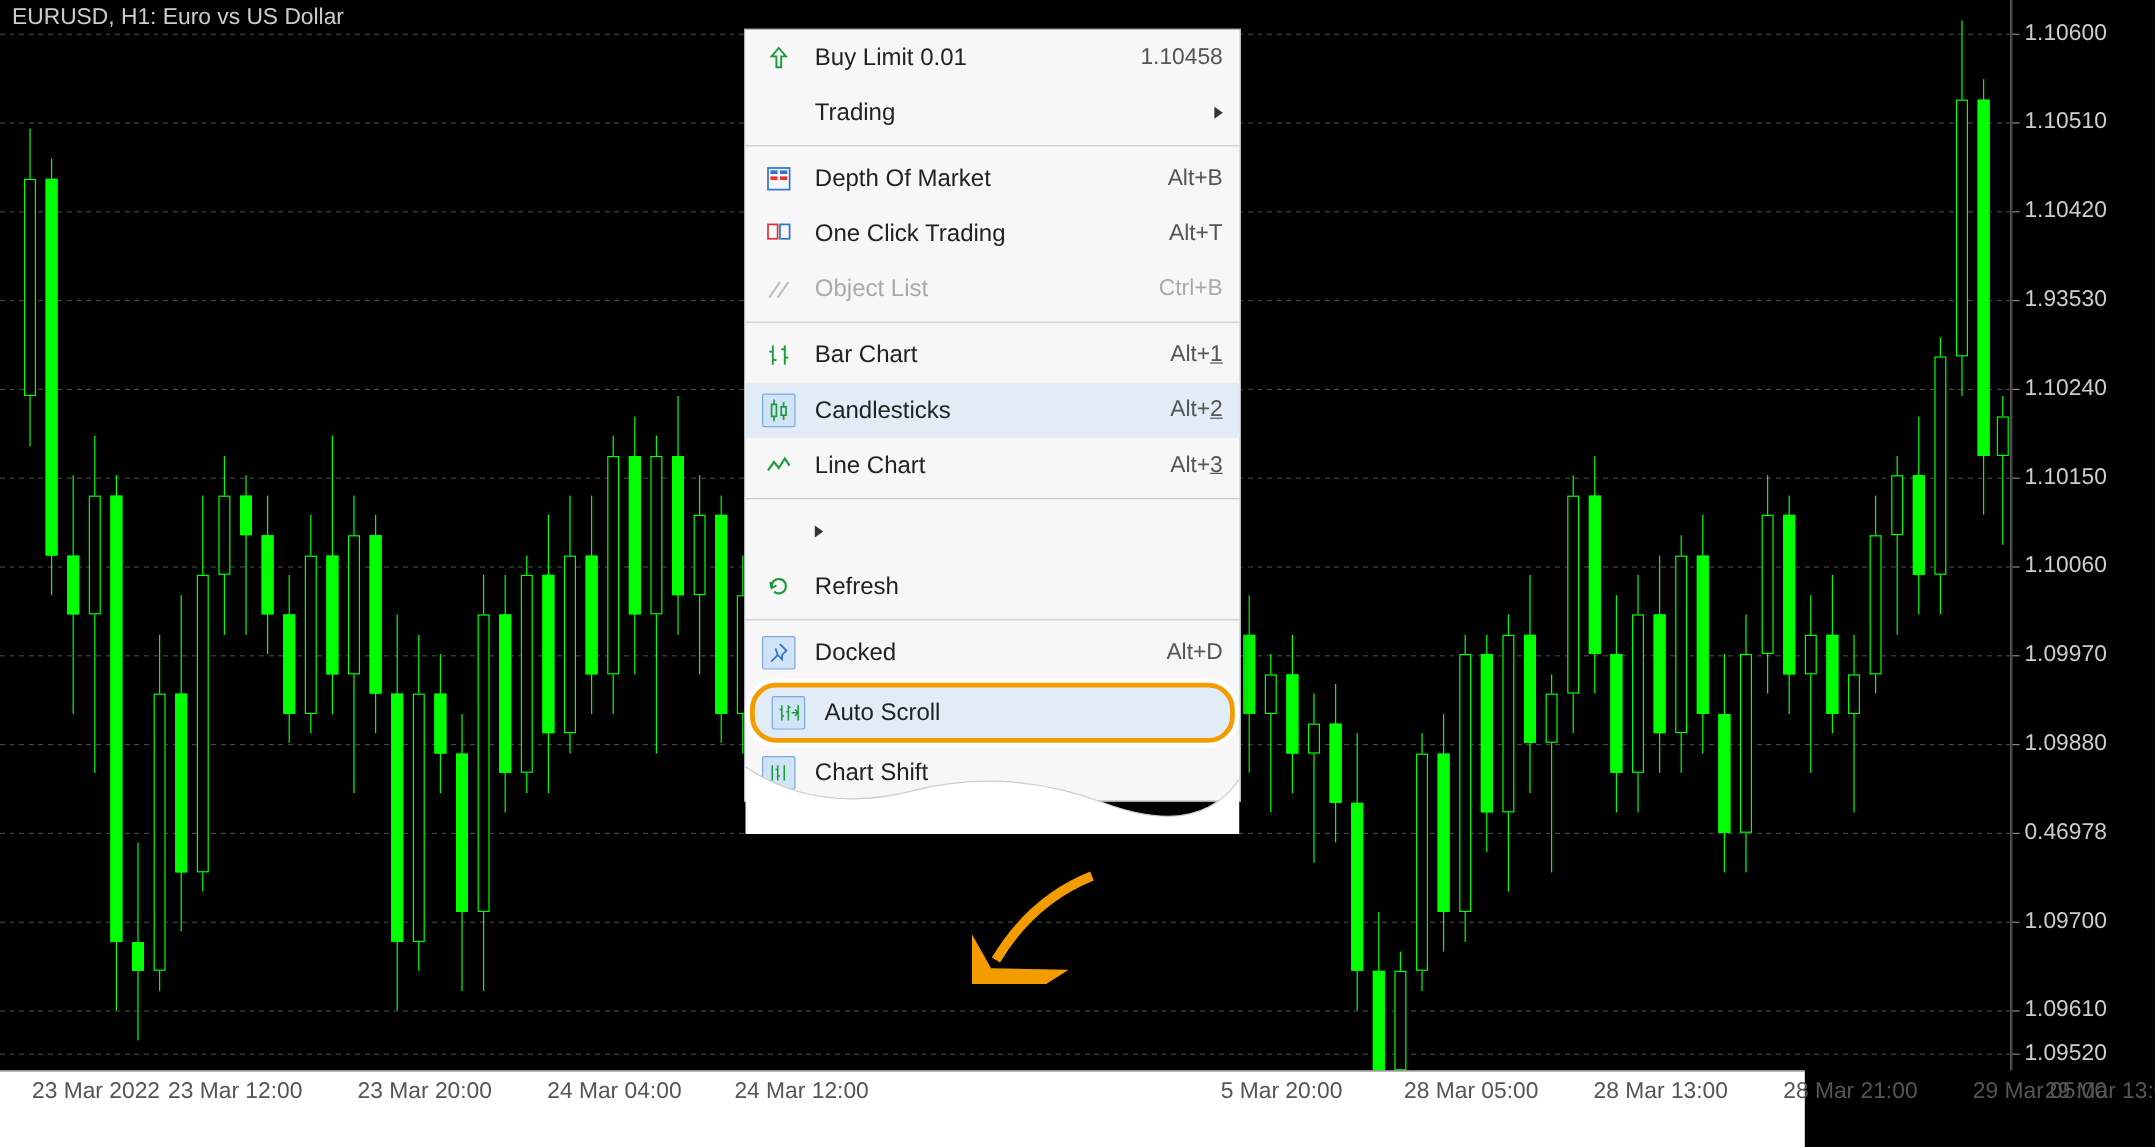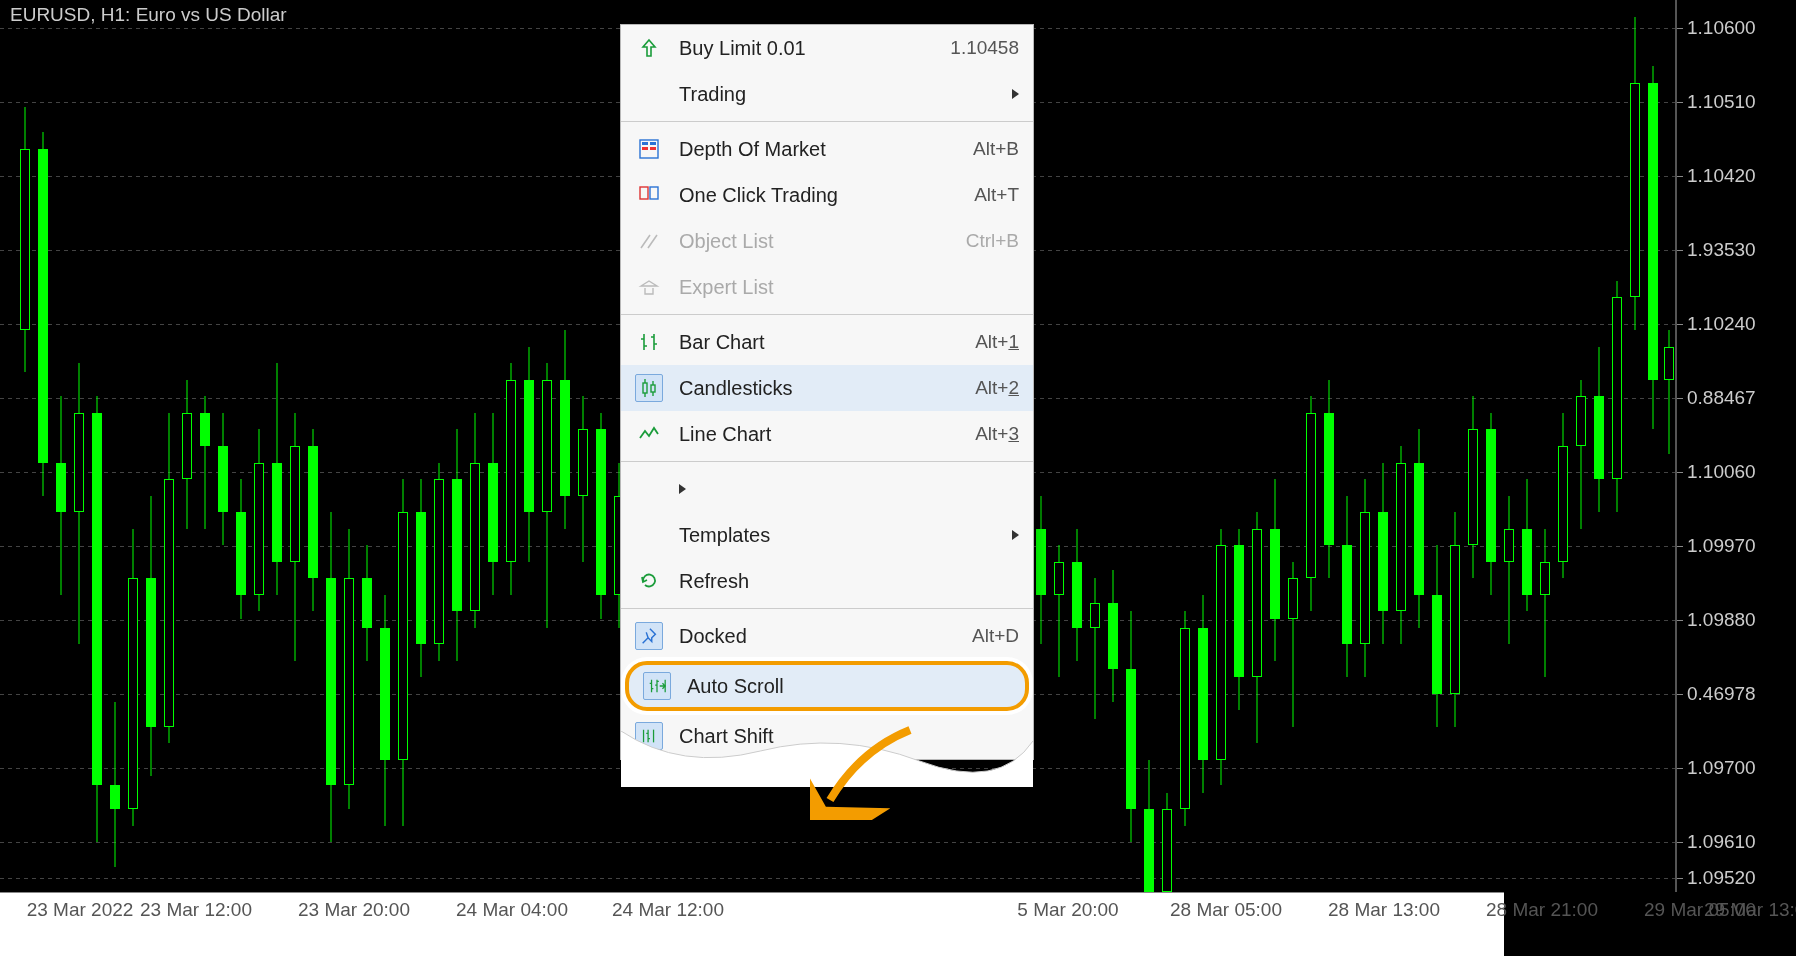--- a/index.html
+++ b/index.html
@@ -475,21 +475,21 @@
       <div class="y-label" style="top: 28px;">1.10600</div>
       <div class="y-tick" style="top: 28px;"></div>
       <div class="y-label" style="top: 102px;">1.10510</div>
       <div class="y-tick" style="top: 102px;"></div>
       <div class="y-label" style="top: 176px;">1.10420</div>
       <div class="y-tick" style="top: 176px;"></div>
       <div class="y-label" style="top: 250px;">1.93530</div>
       <div class="y-tick" style="top: 250px;"></div>
       <div class="y-label" style="top: 324px;">1.10240</div>
       <div class="y-tick" style="top: 324px;"></div>
-      <div class="y-label" style="top: 398px;">0.88467</div>
+      <div class="y-label" style="top: 398px;">1.10150</div>
       <div class="y-tick" style="top: 398px;"></div>
       <div class="y-label" style="top: 472px;">1.10060</div>
       <div class="y-tick" style="top: 472px;"></div>
       <div class="y-label" style="top: 546px;">1.09970</div>
       <div class="y-tick" style="top: 546px;"></div>
       <div class="y-label" style="top: 620px;">1.09880</div>
       <div class="y-tick" style="top: 620px;"></div>
       <div class="y-label" style="top: 694px;">0.46978</div>
       <div class="y-tick" style="top: 694px;"></div>
       <div class="y-label" style="top: 768px;">1.09700</div>
@@ -566,28 +566,20 @@
   <div class="menu-item disabled">
     <span class="menu-icon">
       <svg width="22" height="22" viewBox="0 0 22 22">
           <path d="M3 18 L12 5 M10 18 L19 5" fill="none" stroke="#bbb" stroke-width="1.6"></path>
         </svg>
     </span>
     <span class="menu-label">Object List</span>
     <span class="menu-shortcut">Ctrl+B</span>
   </div>
 
-  <div class="menu-item disabled">
-    <span class="menu-icon">
-      <svg width="22" height="22" viewBox="0 0 22 22">
-          <path d="M3 10 L11 5 L19 10 L11 10 Z M7 12 L7 18 L15 18 L15 12" fill="none" stroke="#bbb" stroke-width="1.4"></path>
-        </svg>
-    </span>
-    <span class="menu-label">Expert List</span>
-  </div>
 
   <div class="menu-sep"></div>
 
   <div class="menu-item">
     <span class="menu-icon">
       <svg width="22" height="22" viewBox="0 0 22 22">
           <path d="M6 3 L6 19 M3 8 L6 8 M6 15 L9 15 M16 3 L16 19 M13 6 L16 6 M16 13 L19 13" stroke="#1a9c3a" stroke-width="1.6"></path>
         </svg>
     </span>
     <span class="menu-label">Bar Chart</span>
@@ -619,25 +611,20 @@
     <span class="menu-shortcut">Alt+<u>3</u></span>
   </div>
 
   <div class="menu-sep"></div>
 
   <div class="menu-item">
     <span class="menu-icon"></span>
     <span class="menu-arrow"></span>
   </div>
 
-  <div class="menu-item">
-    <span class="menu-icon"></span>
-    <span class="menu-label">Templates</span>
-    <span class="menu-arrow"></span>
-  </div>
 
   <div class="menu-item">
     <span class="menu-icon">
       <svg width="22" height="22" viewBox="0 0 22 22">
           <path d="M5 11 A6 6 0 1 1 7 15" fill="none" stroke="#1a9c3a" stroke-width="1.8"></path>
           <path d="M4 7 L5 12 L9 10" fill="none" stroke="#1a9c3a" stroke-width="1.8"></path>
         </svg>
     </span>
     <span class="menu-label">Refresh</span>
   </div>

